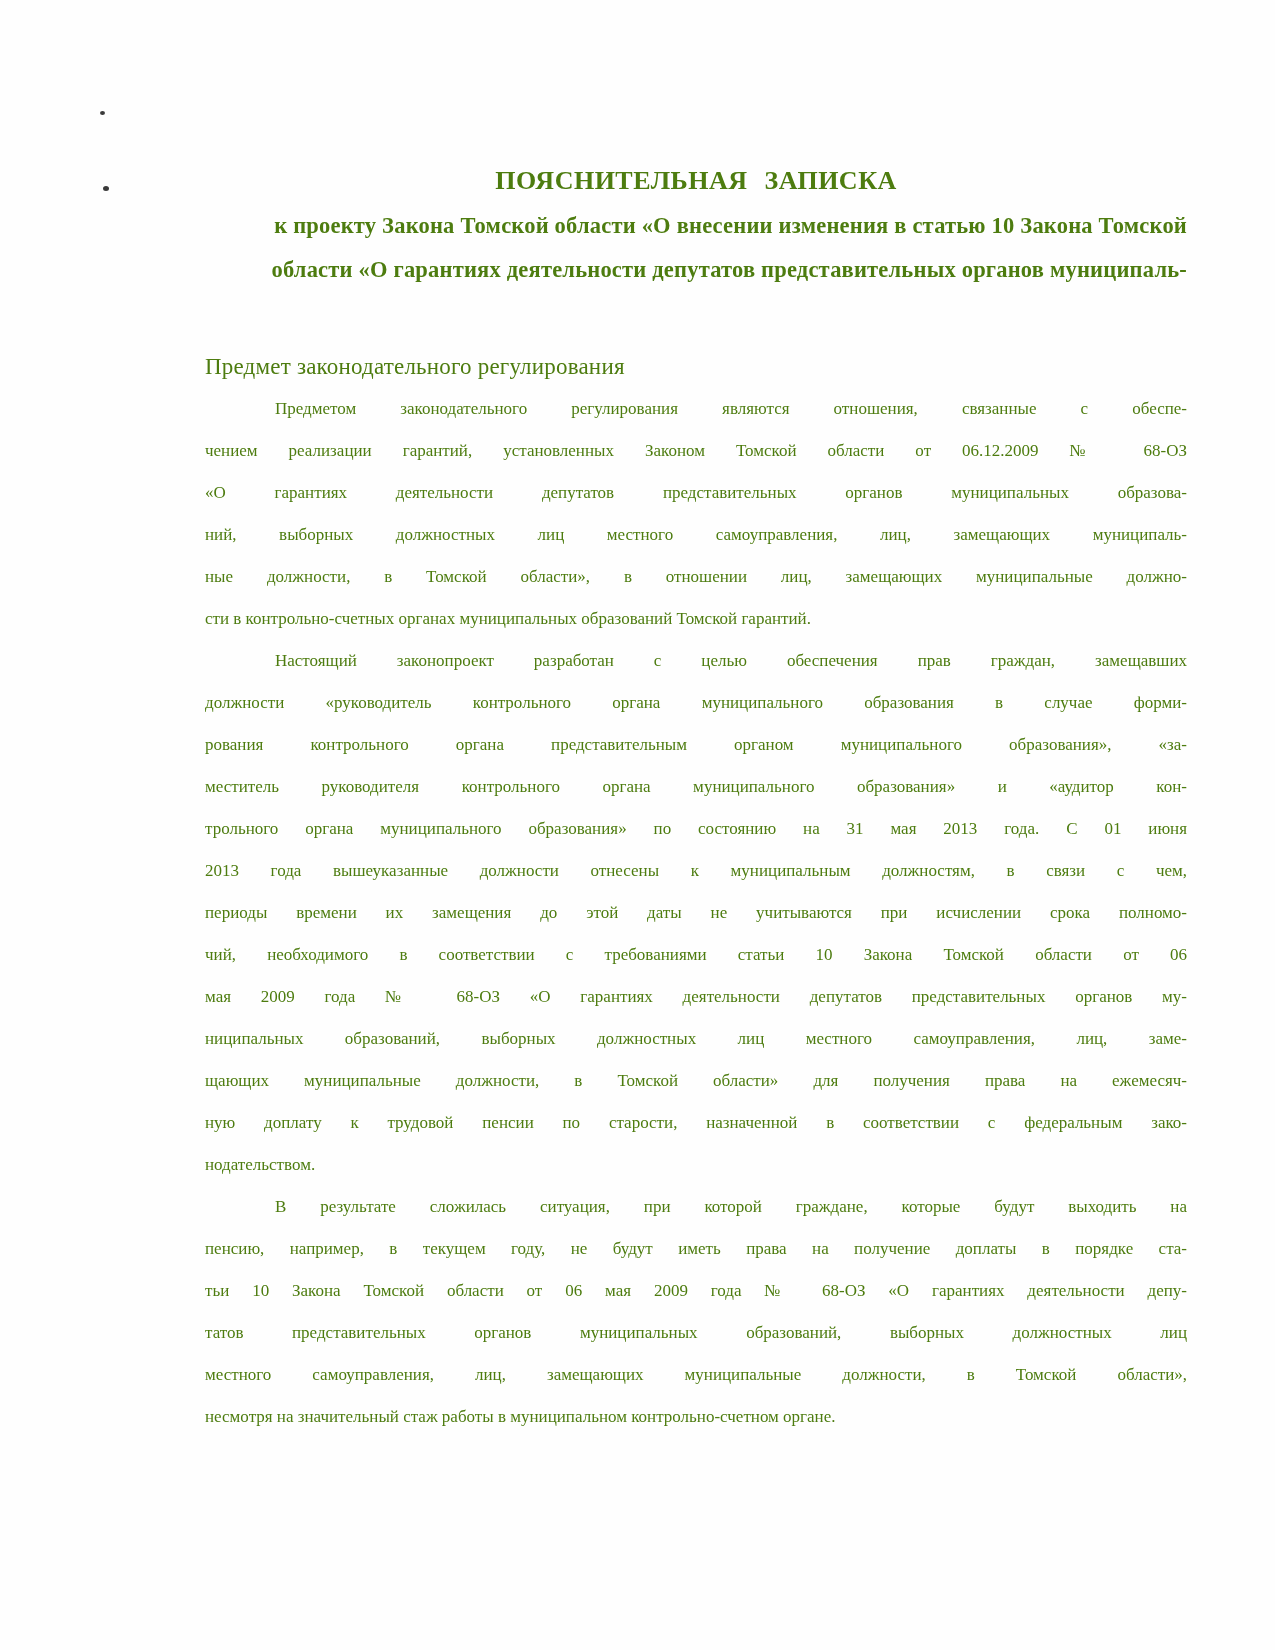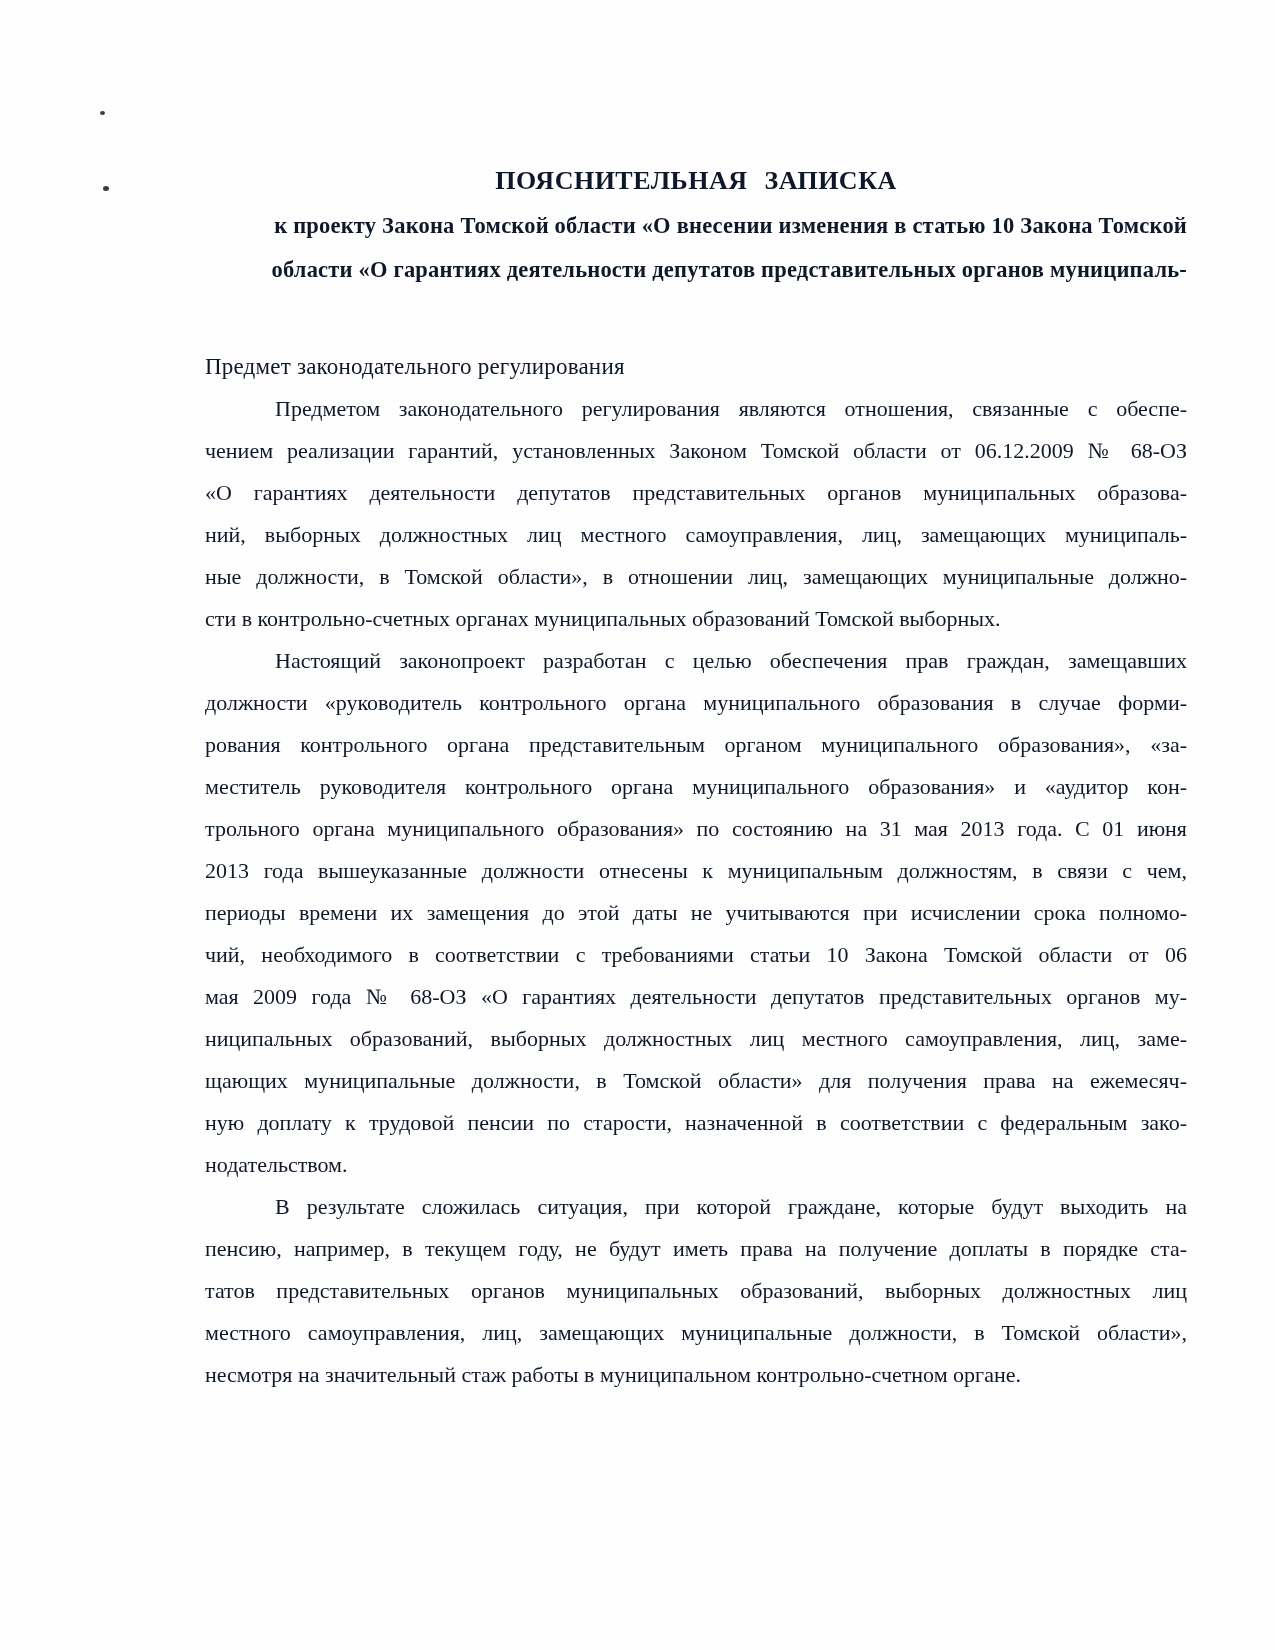--- a/index.html
+++ b/index.html
@@ -5,21 +5,21 @@
   html, body {
     margin: 0;
     padding: 0;
     background: #ffffff;
   }
   .page {
     position: relative;
     width: 1275px;
     height: 1650px;
     background: #fefefe;
-    color: #0f172a;
+    color: #4d7c0f;
     font-family: "Liberation Serif", "DejaVu Serif", serif;
     overflow: hidden;
   }
   .content {
     position: absolute;
     left: 205px;
     top: 0;
     width: 982px;
   }
   .doc-title {
@@ -40,21 +40,21 @@
   }
   .section-heading {
     font-weight: normal;
     font-size: 23px;
     line-height: 42px;
     letter-spacing: 0.2px;
   }
   .h1m { margin-top: 54px; }
   .h2m { margin-top: 32px; }
   .para .bline {
-    font-size: 22px;
+    font-size: 17px;
     line-height: 42px;
     text-align: justify;
     text-align-last: justify;
     -moz-text-align-last: justify;
     white-space: normal;
   }
   .para .bline.lastline {
     text-align-last: left;
     -moz-text-align-last: left;
   }
@@ -85,21 +85,21 @@
     </div>
 
     <div class="section-heading h1m">Предмет законодательного регулирования</div>
 
     <div class="para">
       <div class="bline indent">Предметом законодательного регулирования являются отношения, связанные с обеспе-</div>
       <div class="bline">чением реализации гарантий, установленных Законом Томской области от 06.12.2009 № 68-ОЗ</div>
       <div class="bline">«О гарантиях деятельности депутатов представительных органов муниципальных образова-</div>
       <div class="bline">ний, выборных должностных лиц местного самоуправления, лиц, замещающих муниципаль-</div>
       <div class="bline">ные должности, в Томской области», в отношении лиц, замещающих муниципальные должно-</div>
-      <div class="bline lastline">сти в контрольно-счетных органах муниципальных образований Томской выборных.</div>
+      <div class="bline lastline">сти в контрольно-счетных органах муниципальных образований Томской гарантий.</div>
     </div>
 
 
     <div class="para">
       <div class="bline indent">Настоящий законопроект разработан с целью обеспечения прав граждан, замещавших</div>
       <div class="bline">должности «руководитель контрольного органа муниципального образования в случае форми-</div>
       <div class="bline">рования контрольного органа представительным органом муниципального образования», «за-</div>
       <div class="bline">меститель руководителя контрольного органа муниципального образования» и «аудитор кон-</div>
       <div class="bline">трольного органа муниципального образования» по состоянию на 31 мая 2013 года. С 01 июня</div>
       <div class="bline">2013 года вышеуказанные должности отнесены к муниципальным должностям, в связи с чем,</div>
@@ -108,19 +108,20 @@
       <div class="bline">мая 2009 года № 68-ОЗ «О гарантиях деятельности депутатов представительных органов му-</div>
       <div class="bline">ниципальных образований, выборных должностных лиц местного самоуправления, лиц, заме-</div>
       <div class="bline">щающих муниципальные должности, в Томской области» для получения права на ежемесяч-</div>
       <div class="bline">ную доплату к трудовой пенсии по старости, назначенной в соответствии с федеральным зако-</div>
       <div class="bline lastline">нодательством.</div>
     </div>
 
     <div class="para">
       <div class="bline indent">В результате сложилась ситуация, при которой граждане, которые будут выходить на</div>
       <div class="bline">пенсию, например, в текущем году, не будут иметь права на получение доплаты в порядке ста-</div>
+      <div class="bline">тьи 10 Закона Томской области от 06 мая 2009 года № 68-ОЗ «О гарантиях деятельности депу-</div>
       <div class="bline">татов представительных органов муниципальных образований, выборных должностных лиц</div>
       <div class="bline">местного самоуправления, лиц, замещающих муниципальные должности, в Томской области»,</div>
       <div class="bline lastline">несмотря на значительный стаж работы в муниципальном контрольно-счетном органе.</div>
     </div>
 
   </div>
 </div>
 
 </body></html>

